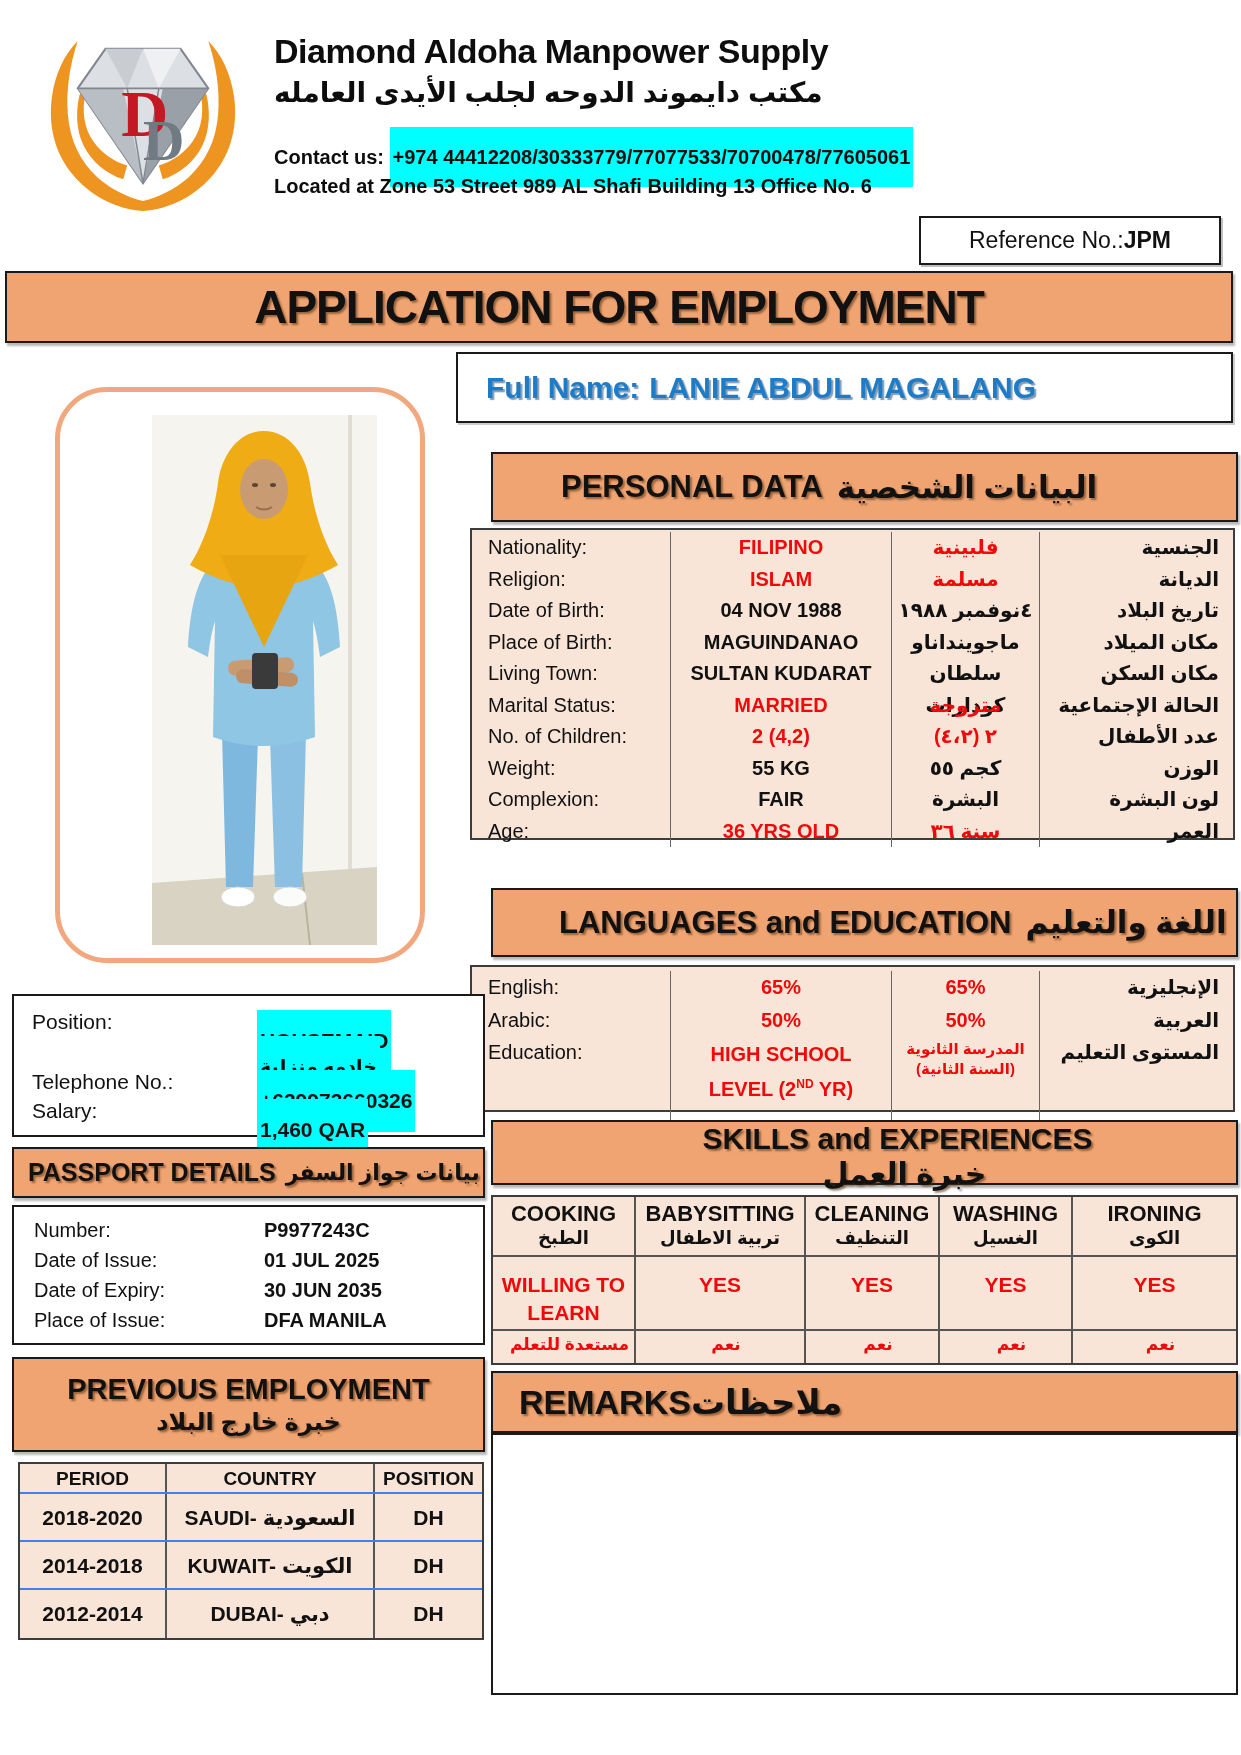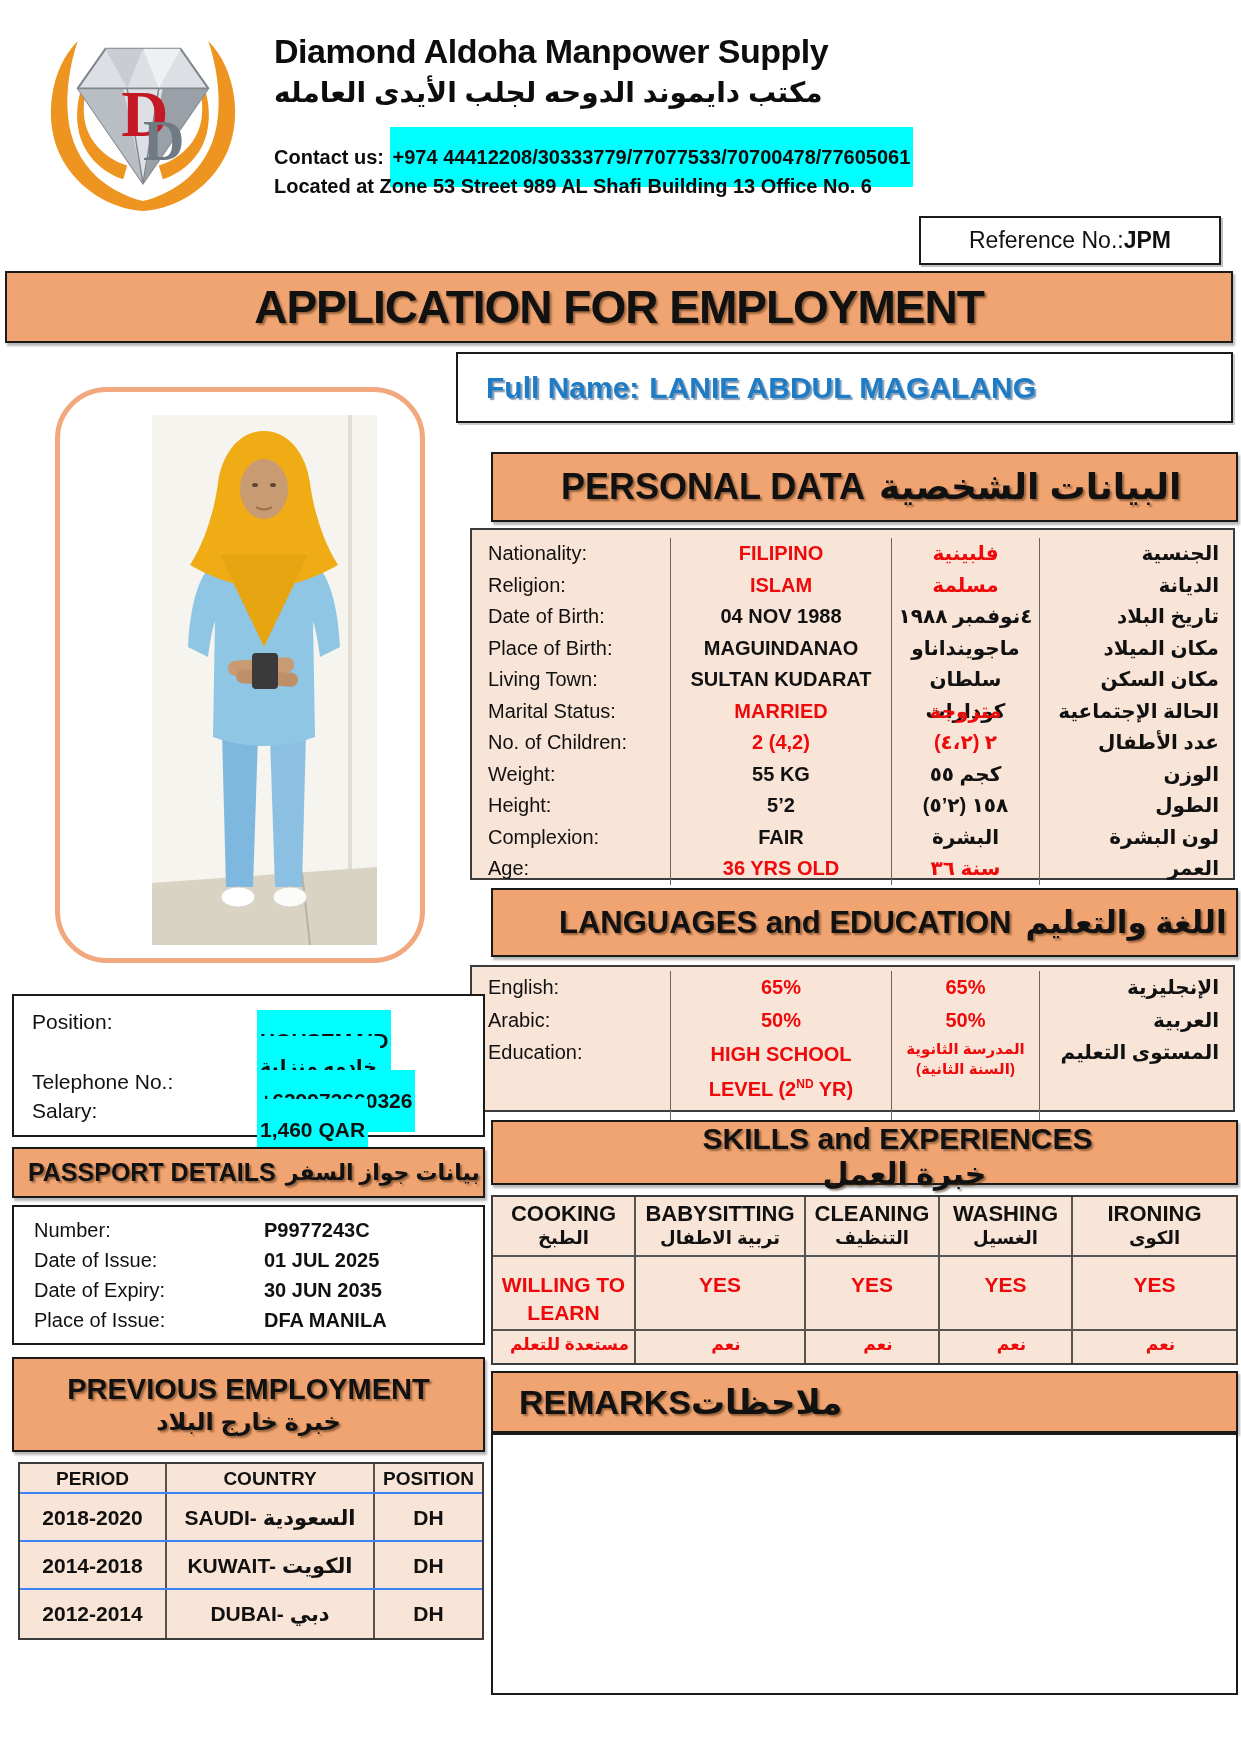--- a/index.html
+++ b/index.html
@@ -22,34 +22,34 @@
   .band { background:#f0a472; border:2px solid #1a1a1a; color:#111; font-weight:bold;
           box-shadow:2px 3px 2px rgba(0,0,0,.28); display:flex; align-items:center;
           text-shadow:2px 2px 2px rgba(80,45,15,.55); }
   .title-band { left:5px; top:271px; width:1228px; height:72px; justify-content:center;
                 font-size:46px; letter-spacing:-1px; }
   .fullname-box { left:456px; top:352px; width:777px; height:71px; border:2.5px solid #1a1a1a; background:#fff;
                   display:flex; align-items:center; padding-left:28px; font-size:30px; font-weight:bold;
                   color:#1e7cc6; text-shadow:2px 2px 1px rgba(14,60,110,.5); box-shadow:2px 2px 0 rgba(0,0,0,.2); }
   .fullname-box .nm { margin-left:10px; }
 
-  .personal-band { left:491px; top:452px; width:747px; height:70px; font-size:36px; padding-left:68px; }
+  .personal-band { left:491px; top:452px; width:747px; height:70px; font-size:31px; padding-left:68px; }
   .lang-band     { left:491px; top:888px; width:747px; height:69px; font-size:31px; padding-left:66px; }
   .skills-band   { left:491px; top:1120px; width:747px; height:65px; font-size:30px; padding-left:66px;flex-direction:column; }
   .remarks-band  { left:491px; top:1371px; width:747px; height:62px; font-size:34px; padding-left:26px; }
   .band .ar-part { margin-left:14px; }
 
   
   .photo-frame { left:55px; top:387px; width:370px; height:576px; border:5px solid #f2a87e;
                  border-radius:52px; background:#fff; overflow:hidden; }
   .photo-frame svg { position:absolute; left:92px; top:23px; }
 
   
   .dtable { background:#f9e5d8; border:2px solid #3c3c3c; color:#111; }
-  .personal-table { left:470px; top:528px; width:765px; height:352px; padding-top:8px; }
+  .personal-table { left:470px; top:528px; width:765px; height:312px; padding-top:2px; }
   .lang-table     { left:470px; top:965px; width:765px; height:147px; padding-top:4px; }
   .drow { display:flex; }
   .personal-table .drow { height:31.5px; line-height:31.5px; font-size:20px; }
   .c1 { width:198px; padding-left:16px; }
   .c2 { width:221px; text-align:center; font-weight:bold; border-left:1.5px solid #666; }
   .c3 { width:148px; text-align:center; font-weight:bold; border-left:1.5px solid #666; direction:rtl; }
   .c4 { flex:1; text-align:right; padding-right:14px; font-weight:bold; border-left:1.5px solid #666; direction:rtl; }
   .red { color:#ee0a0a; }
   .lang-table .drow.lr { height:33px; line-height:33px; font-size:20px; }
   .lang-table .drow.le { height:101px; font-size:20px; }
@@ -226,26 +226,20 @@
       <span class="c3 red">٢ (٤،٢)</span>
       <span class="c4">عدد الأطفال</span>
     </div>
     <div class="drow">
       <span class="c1">Weight:</span>
       <span class="c2">55 KG</span>
       <span class="c3">كجم ٥٥</span>
       <span class="c4">الوزن</span>
     </div>
     <div class="drow">
-      <span class="c1">Height:</span>
-      <span class="c2">5’2</span>
-      <span class="c3">١٥٨ (٢’٥)</span>
-      <span class="c4">الطول</span>
-    </div>
-    <div class="drow">
       <span class="c1">Complexion:</span>
       <span class="c2">FAIR</span>
       <span class="c3">البشرة</span>
       <span class="c4">لون البشرة</span>
     </div>
     <div class="drow">
       <span class="c1">Age:</span>
       <span class="c2 red">36 YRS OLD</span>
       <span class="c3 red">سنة ٣٦</span>
       <span class="c4">العمر</span>

